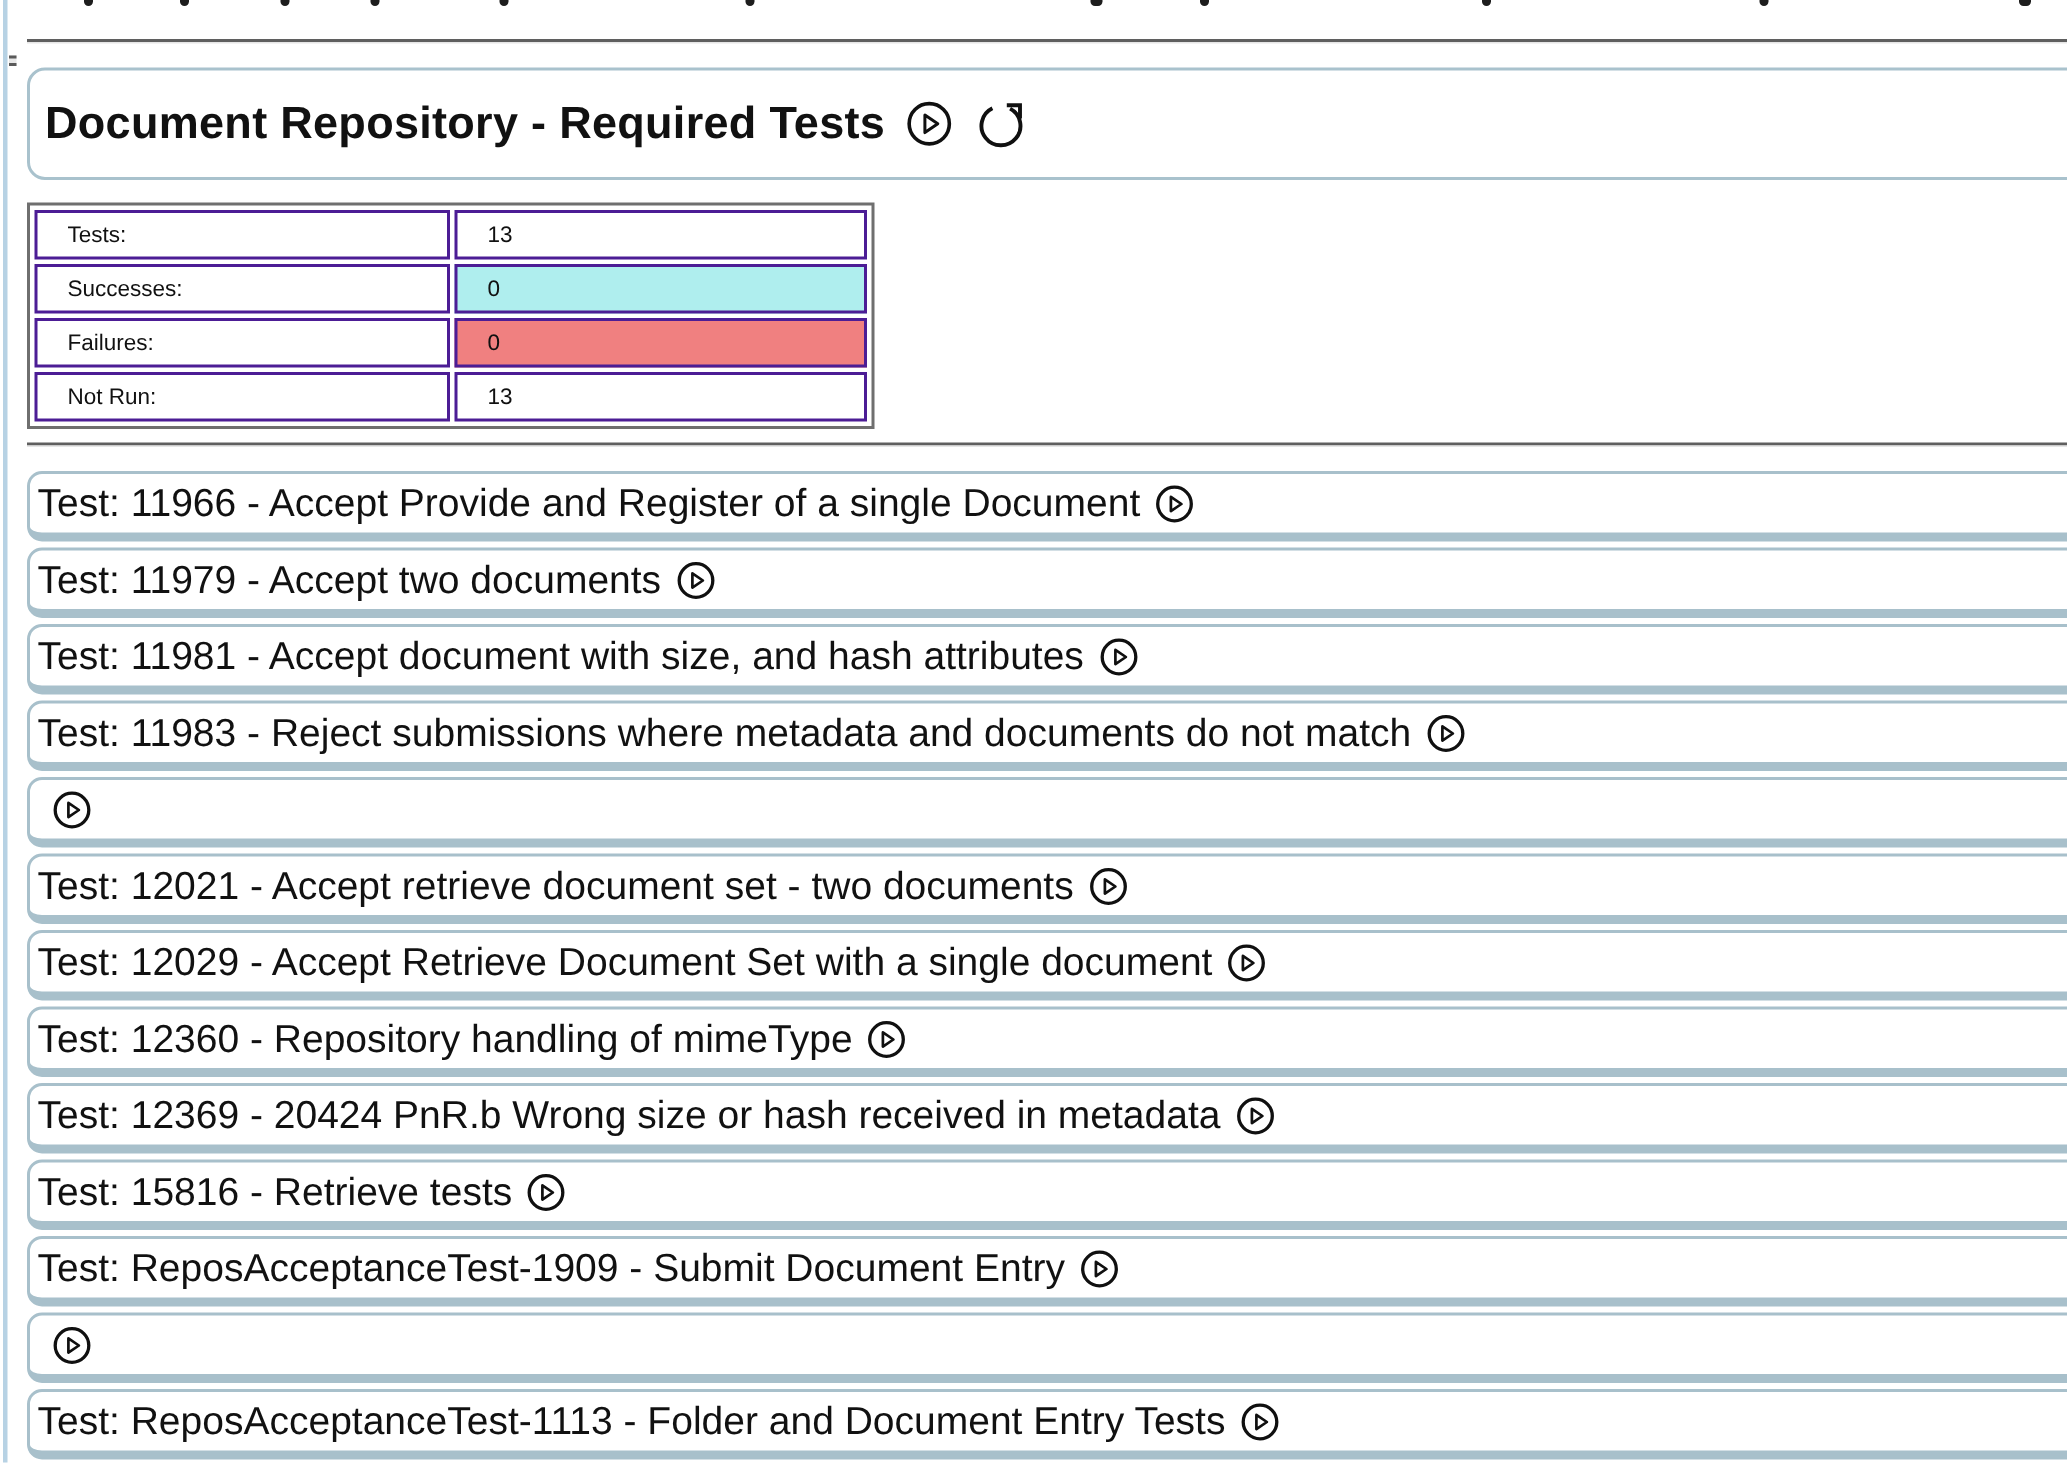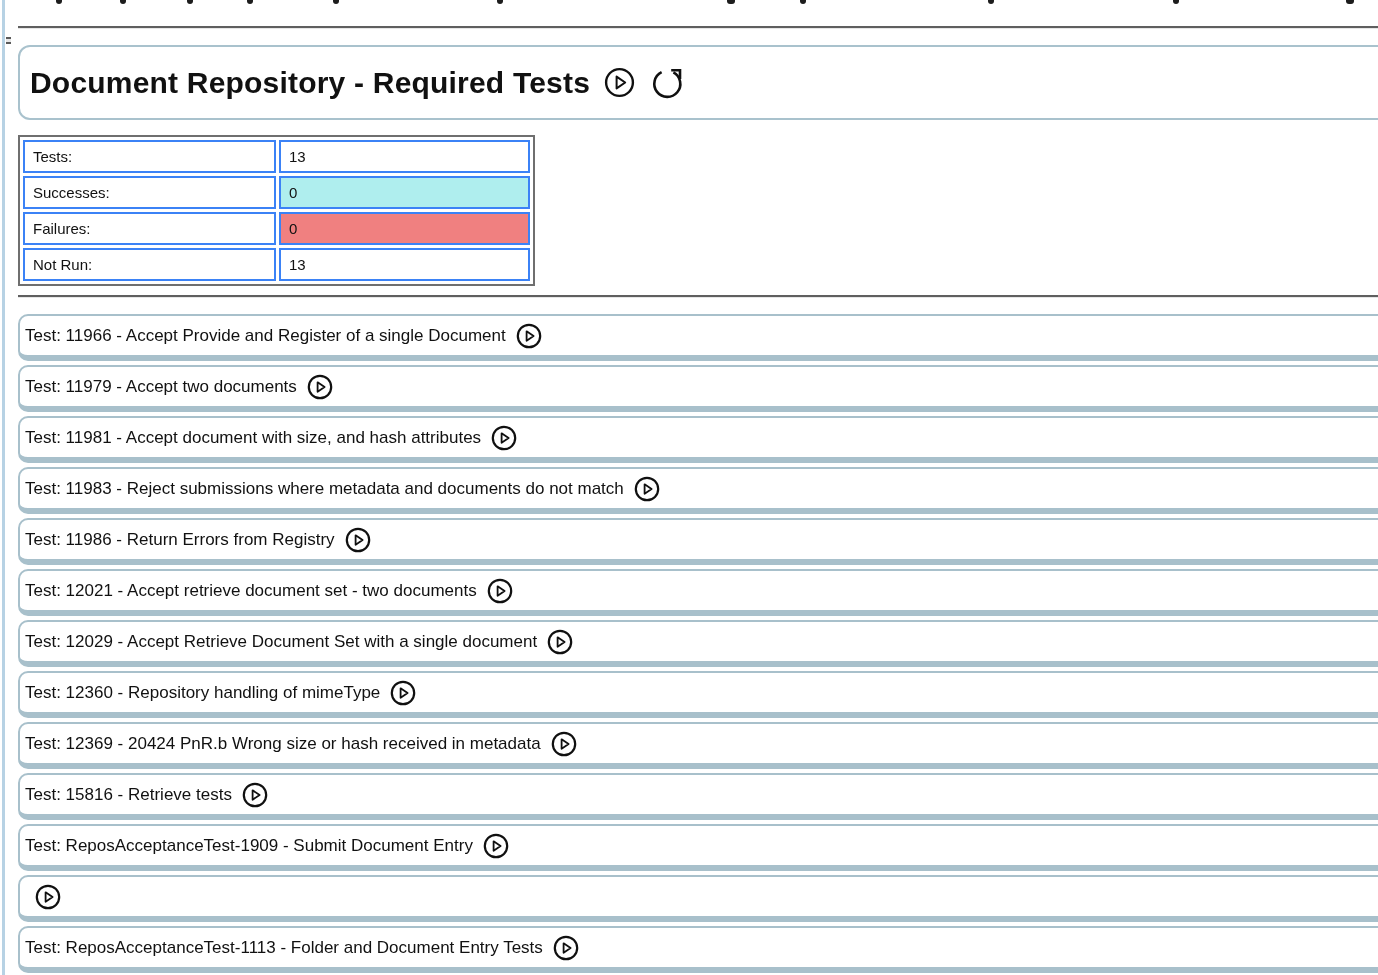--- a/index.html
+++ b/index.html
@@ -57,45 +57,45 @@
 
   
   .stats-table {
     margin-top: 15px;
     border-collapse: separate;
     border-spacing: 3px;
     border: 2px solid #6f6f6f;
     background: #fff;
   }
   .stats-table td {
-    border: 2px solid #3b82f6;
+    border: 2px solid #4c1d95;
     height: 27px;
     font-size: 15px;
-    padding: 1px 8px;
+    padding: 1px 20px;
     vertical-align: middle;
     background: #fff;
   }
   .stats-table td.lbl { width: 233px; }
   .stats-table td.val { width: 231px; margin-left: 32px; }
 
   
   .tests { margin-top: 16px; }
   .test-row {
     box-sizing: border-box;
     height: 47px;
     margin-bottom: 4px;
     border: 2px solid #a8c0cb;
     border-bottom-width: 6px;
     border-radius: 10px;
     background: #fff;
     display: flex; align-items: center;
     padding-left: 5px;
     cursor: pointer;
   }
-  .test-label { font-size: 17px; white-space: nowrap; }
+  .test-label { font-size: 26px; white-space: nowrap; }
   .test-row .icon-btn { margin-left: 10px; display: inline-flex; cursor: pointer; }
 
   svg { display: block; }
 </style>
 </head>
 <body>
 
 <div class="left-strip"></div>
 <div class="splitter-grip"></div>
 
@@ -188,21 +188,20 @@
     <div class="test-row">
       <span class="test-label">Test: 11983 - Reject submissions where metadata and documents do not match</span>
       <span class="icon-btn">
           <svg width="26" height="26" viewBox="0 0 26 26">
             <circle cx="13" cy="13" r="11.2" fill="none" stroke="#101010" stroke-width="2.2"></circle>
             <path d="M10.6 8.3 L17.6 13 L10.6 17.7 Z" fill="none" stroke="#101010" stroke-width="1.8" stroke-linejoin="round"></path>
           </svg>
         </span>
     </div>
     <div class="test-row">
-      <span class="test-label">Test: 11986 - Return Errors from Registry</span>
       <span class="icon-btn">
           <svg width="26" height="26" viewBox="0 0 26 26">
             <circle cx="13" cy="13" r="11.2" fill="none" stroke="#101010" stroke-width="2.2"></circle>
             <path d="M10.6 8.3 L17.6 13 L10.6 17.7 Z" fill="none" stroke="#101010" stroke-width="1.8" stroke-linejoin="round"></path>
           </svg>
         </span>
     </div>
     <div class="test-row">
       <span class="test-label">Test: 12021 - Accept retrieve document set - two documents</span>
       <span class="icon-btn">

